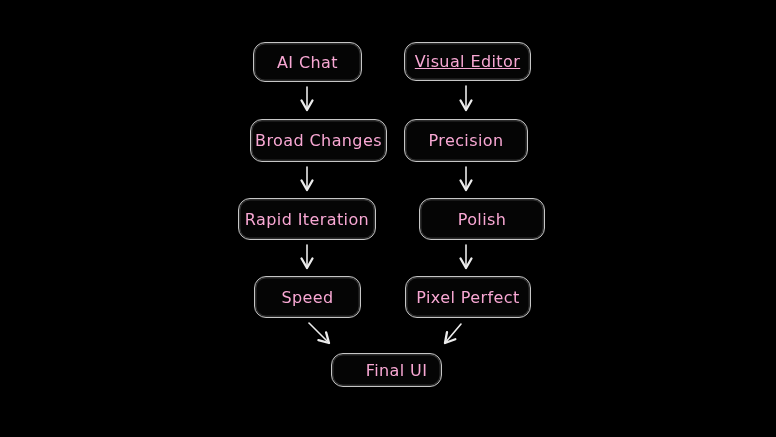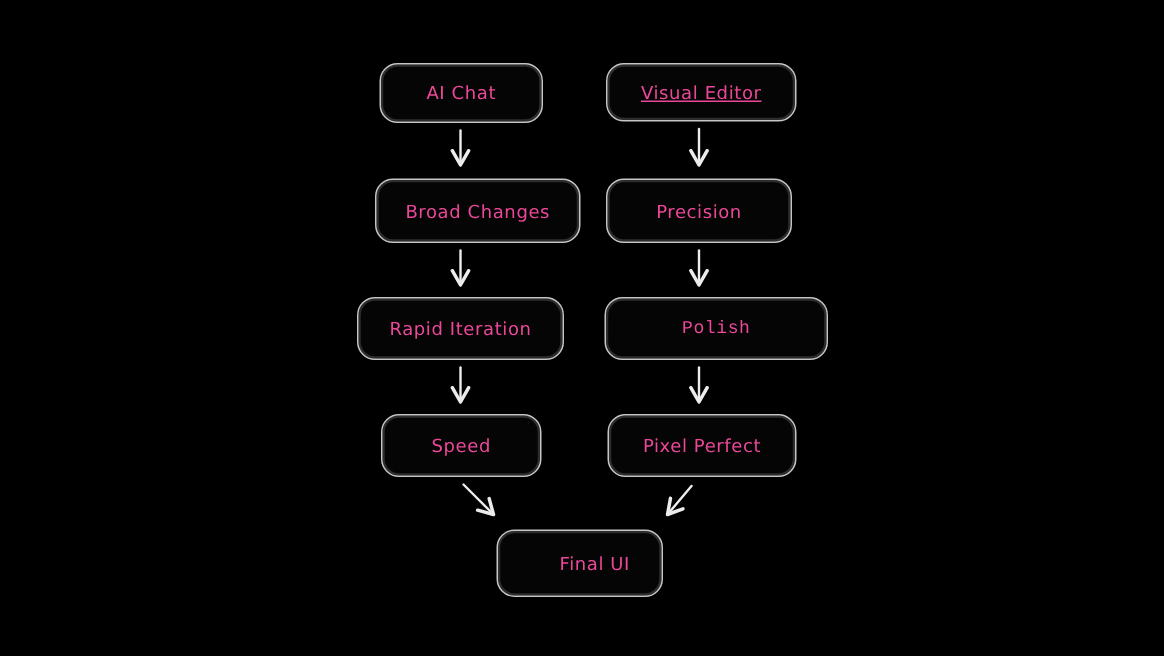--- a/index.html
+++ b/index.html
@@ -18,22 +18,22 @@
   .node {
     position: absolute;
     box-sizing: border-box;
     background: #050505;
     border: 1.6px solid #c6c6c6;
     border-radius: 12px;
     box-shadow: inset 0 0 0 1.5px rgba(150,150,150,0.28);
     display: flex;
     align-items: center;
     justify-content: center;
-    color: #ec4899;
-    font-size: 12px;
+    color: #f9a8d4;
+    font-size: 16px;
     letter-spacing: 0.4px;
     white-space: nowrap;
   }
   #edges {
     position: absolute;
     left: 0;
     top: 0;
     width: 776px;
     height: 437px;
     pointer-events: none;
@@ -78,29 +78,29 @@
   </div>
 
   <div class="node" style="left:404px; top:119px; width:124px; height:43px;">
     <span>Precision</span>
   </div>
 
   <div class="node" style="left:238px; top:198px; width:138px; height:42px;">
     <span>Rapid Iteration</span>
   </div>
 
-  <div class="node" style="left:403px; top:198px; width:149px; height:42px;font-family:Liberation Mono, monospace;">
+  <div class="node" style="left:419px; top:198px; width:126px; height:42px;">
     <span>Polish</span>
   </div>
 
   <div class="node" style="left:254px; top:276px; width:107px; height:42px;">
     <span>Speed</span>
   </div>
 
   <div class="node" style="left:405px; top:276px; width:126px; height:42px;">
     <span>Pixel Perfect</span>
   </div>
 
-  <div class="node" style="left:331px; top:353px; width:111px; height:45px;padding-left:20px;">
+  <div class="node" style="left:331px; top:353px; width:111px; height:34px;padding-left:20px;">
     <span>Final UI</span>
   </div>
 
 </div>
 
 </body></html>

